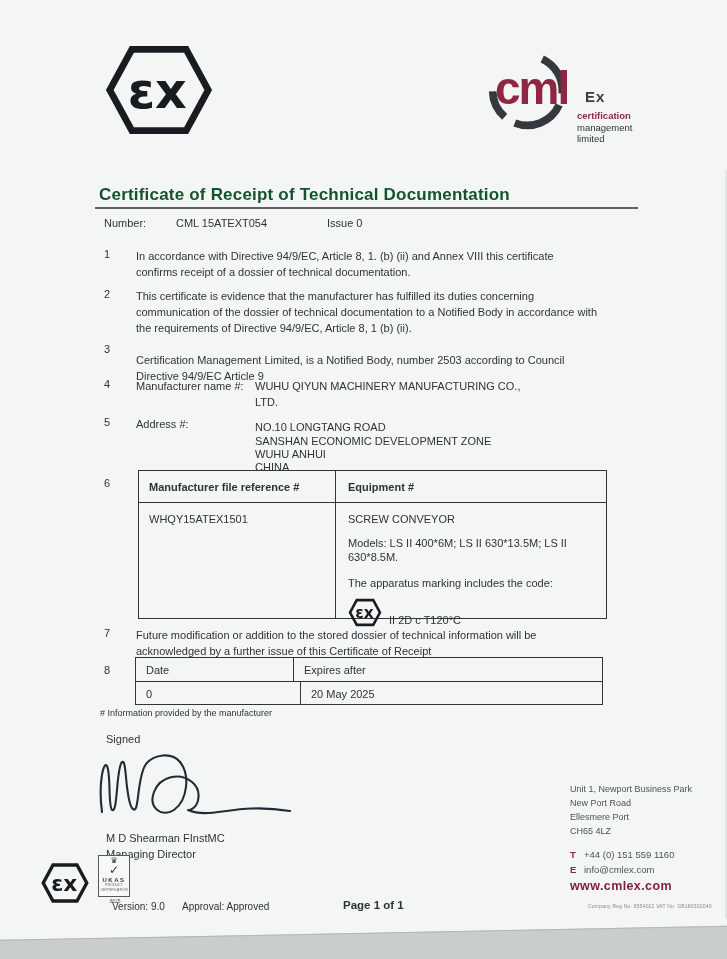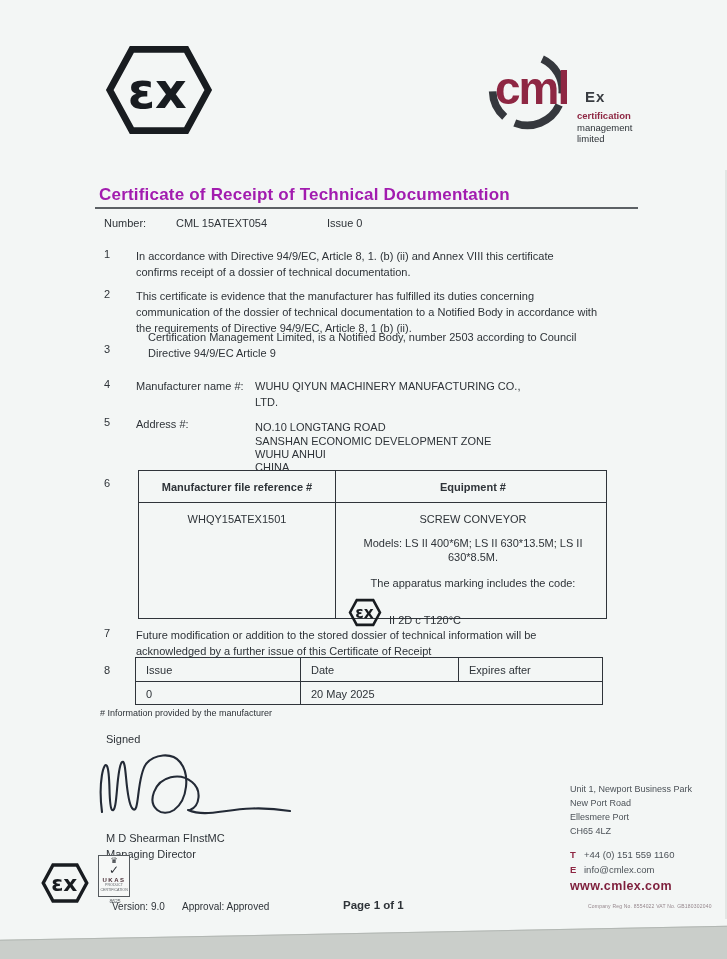--- a/index.html
+++ b/index.html
@@ -20,21 +20,21 @@
   .maroon{color:#8e2743;}
 
   
   .hex-stroke{stroke:#181c20;fill:none;stroke-linejoin:miter;}
   .hex-glyphs{font-family:"DejaVu Sans", sans-serif;font-weight:bold;fill:#181c20;}
   .cml-word{font-size:46px;font-weight:bold;letter-spacing:-2px;color:#8e2743;line-height:1;}
   .cml-ex{font-size:15px;letter-spacing:1px;color:#383c41;font-weight:bold;}
   .cml-sub{font-size:9.5px;line-height:11.5px;}
 
   
-  .title{font-size:17px;font-weight:bold;color:#a21caf;letter-spacing:.2px;}
+  .title{font-size:17px;font-weight:bold;color:#14532d;letter-spacing:.2px;}
   .rule{height:2px;background:#41464b;opacity:.85;}
 
   .t11{font-size:11px;line-height:16px;}
   .t10{font-size:10px;}
   .t9{font-size:9px;}
   .num-col{font-size:11px;}
 
   
   .scan-table{border:1.5px solid #2f343a;box-sizing:border-box;background:transparent;}
   .ft-header{border-bottom:1.5px solid #2f343a;height:32px;box-sizing:border-box;display:flex;}
@@ -109,37 +109,37 @@
   <span class="abs t11" style="left:176px;top:215px;">CML 15ATEXT054</span>
   <span class="abs t11" style="left:327px;top:215px;">Issue 0</span>
 
   <span class="abs num-col" style="left:104px;top:248px;">1</span>
   <div class="abs t11" style="left:136px;top:248px;width:432px;">In accordance with Directive 94/9/EC, Article 8, 1. (b) (ii) and Annex VIII this certificate confirms receipt of a dossier of technical documentation.</div>
 
   <span class="abs num-col" style="left:104px;top:288px;">2</span>
   <div class="abs t11" style="left:136px;top:288px;width:468px;">This certificate is evidence that the manufacturer has fulfilled its duties concerning communication of the dossier of technical documentation to a Notified Body in accordance with the requirements of Directive 94/9/EC, Article 8, 1 (b) (ii).</div>
 
   <span class="abs num-col" style="left:104px;top:343px;">3</span>
-  <div class="abs t11" style="left:136px;top:329px;width:440px;margin-left:12px;">Certification Management Limited, is a Notified Body, number 2503 according to Council Directive 94/9/EC Article 9</div>
+  <div class="abs t11" style="left:136px;top:352px;width:440px;">Certification Management Limited, is a Notified Body, number 2503 according to Council Directive 94/9/EC Article 9</div>
 
   <span class="abs num-col" style="left:104px;top:378px;">4</span>
   <span class="abs t11" style="left:136px;top:378px;">Manufacturer name #:</span>
   <div class="abs t11" style="left:255px;top:378px;width:288px;">WUHU QIYUN MACHINERY MANUFACTURING CO., LTD.</div>
 
   <span class="abs num-col" style="left:104px;top:416px;">5</span>
   <span class="abs t11" style="left:136px;top:416px;">Address #:</span>
   <div>
     <span class="abs t11" style="left:255px;top:419px;text-align:right;">NO.10 LONGTANG ROAD</span>
     <span class="abs t11" style="left:255px;top:433px;">SANSHAN ECONOMIC DEVELOPMENT ZONE</span>
     <span class="abs t11" style="left:255px;top:446px;">WUHU ANHUI</span>
     <span class="abs t11" style="left:255px;top:459px;">CHINA</span>
   </div>
 
   <span class="abs num-col" style="left:104px;top:477px;">6</span>
-  <div class="abs scan-table" style="left:138px;top:470px;width:469px;height:149px;text-align:center;">
+  <div class="abs scan-table" style="left:138px;top:470px;width:469px;height:149px;">
     <div class="ft-header">
       <div class="ft-col1 t11 bold">Manufacturer file reference #</div>
       <div class="ft-col2 t11 bold">Equipment #</div>
     </div>
     <div class="ft-body">
       <div class="ft-col1 t11">WHQY15ATEX1501</div>
       <div class="ft-col2">
         <div class="t11">SCREW CONVEYOR</div>
         <div class="t11 models-p">Models: LS II 400*6M; LS II 630*13.5M; LS II 630*8.5M.</div>
         <div class="t11 marking-p">The apparatus marking includes the code:</div>
@@ -153,21 +153,20 @@
       </div>
     </div>
   </div>
 
   <span class="abs num-col" style="left:104px;top:627px;">7</span>
   <div class="abs t11" style="left:136px;top:627px;width:465px;">Future modification or addition to the stored dossier of technical information will be acknowledged by a further issue of this Certificate of Receipt</div>
 
   <span class="abs num-col" style="left:104px;top:664px;">8</span>
   <div class="abs scan-table" style="left:135px;top:657px;width:468px;height:48px;">
     <div class="it-row hd">
-      <div class="it-c1 t11">Issue</div>
       <div class="it-c2 t11">Date</div>
       <div class="it-c3 t11">Expires after</div>
     </div>
     <div class="it-row">
       <div class="it-c1 t11">0</div>
       <div class="it-c3 t11">20 May 2025</div>
     </div>
   </div>
 
   <div class="abs t9" style="left:100px;top:708px;"># Information provided by the manufacturer</div>

